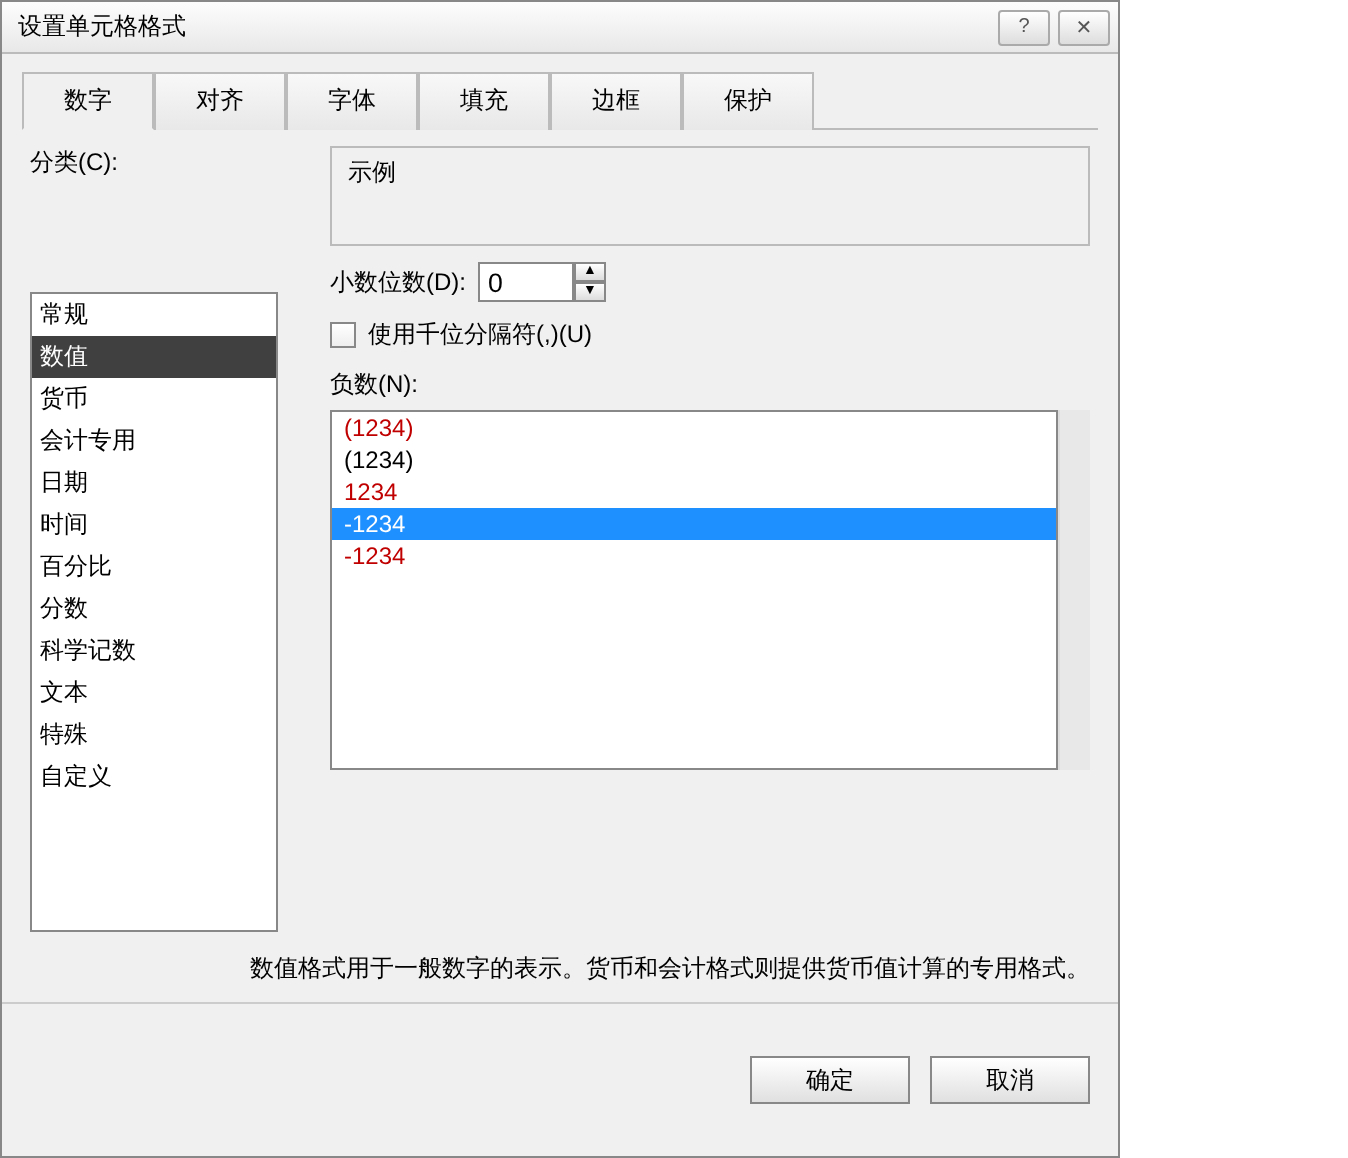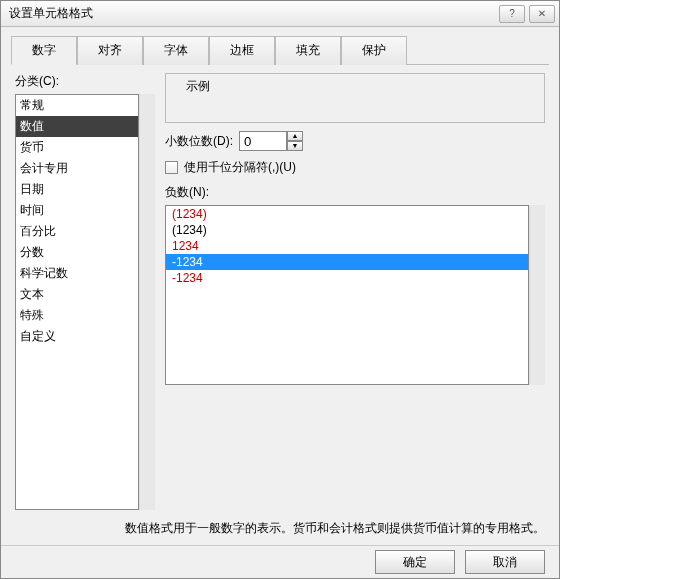--- a/index.html
+++ b/index.html
@@ -13,65 +13,65 @@
     .tab { padding: 5px 20px; border: 1px solid #bbb; border-bottom: none; background: linear-gradient(to bottom, #f8f8f8, #e8e8e8); margin-right: 0; cursor: pointer; position: relative; top: 1px; }
     .tab.active { background: #f0f0f0; border-bottom: 1px solid #f0f0f0; }
     .content { flex: 1; padding: 8px 14px; display: flex; flex-direction: column; }
     .main-row { display: flex; flex: 1; gap: 10px; }
     .category-col { width: 140px; display: flex; flex-direction: column; }
     .label-sm { font-size: 12px; margin-bottom: 4px; }
     .category-list { flex: 1; border: 1px solid #888; background: #fff; overflow-y: auto; min-height: 320px; }
     .category-item { padding: 2px 4px; cursor: pointer; }
     .category-item.selected { background: #404040; color: #fff; }
     .right-col { flex: 1; display: flex; flex-direction: column; gap: 8px; }
-    .preview-box { border: 1px solid #bbb; height: 50px; padding: 4px 20px; background: #f0f0f0; }
+    .preview-box { border: 1px solid #bbb; height: 50px; padding: 4px 8px; background: #f0f0f0; }
     .row-inline { display: flex; align-items: center; gap: 6px; }
     .spinner { display: flex; }
     .spinner input { width: 48px; height: 20px; border: 1px solid #888; padding: 0 4px; }
     .spinner-btns { display: flex; flex-direction: column; }
     .spinner-btn { width: 16px; height: 10px; border: 1px solid #888; background: linear-gradient(to bottom, #fff, #ddd); font-size: 7px; line-height: 7px; text-align: center; cursor: pointer; }
     .checkbox-row { display: flex; align-items: center; gap: 6px; }
     .checkbox-box { width: 13px; height: 13px; border: 1px solid #888; background: linear-gradient(to bottom, #fff, #eee); cursor: pointer; }
     .neg-list { border: 1px solid #888; background: #fff; height: 180px; overflow-y: auto; }
     .neg-item { padding: 1px 6px; cursor: pointer; }
     .neg-item.red { color: #c00000; }
     .neg-item.selected { background: #1e90ff; color: #fff; }
     .desc-text { margin-top: 10px; font-size: 12px; text-align: right; }
     .scrollbar-space { width: 16px; background: #e8e8e8; border-left: 1px solid #ddd; }
-    .footer { border-top: 1px solid #ccc; padding: 4px 14px; display: flex; justify-content: flex-end; gap: 10px; }
+    .footer { border-top: 1px solid #ccc; padding: 26px 14px; display: flex; justify-content: flex-end; gap: 10px; }
     .btn { width: 80px; height: 24px; border: 1px solid #888; background: linear-gradient(to bottom, #fff, #e0e0e0); cursor: pointer; font-size: 12px; }
     .flex-scroll { display: flex; }
     .flex-scroll > .main-list { flex: 1; }
   </style>
 </head>
 <body>
 
 <div class="window">
   <div class="titlebar">
     <div class="titlebar-title">设置单元格格式</div>
     <div class="titlebar-btn">?</div>
     <div class="titlebar-btn">✕</div>
   </div>
 
   <div class="tab-area">
     <div class="tabs">
       <div class="tab active">数字</div>
       <div class="tab">对齐</div>
       <div class="tab">字体</div>
+      <div class="tab">填充</div>
       <div class="tab">边框</div>
-      <div class="tab">填充</div>
       <div class="tab">保护</div>
     </div>
   </div>
 
   <div class="content">
     <div class="main-row">
       <div class="category-col">
         <div class="label-sm"><span>分类(C):</span></div>
-        <div class="flex-scroll" style="flex:1;">
+        <div class="flex-scroll" style="flex:1;align-items:flex-end;">
           <div class="category-list main-list">
             <div class="category-item">常规</div>
             <div class="category-item selected">数值</div>
             <div class="category-item">货币</div>
             <div class="category-item">会计专用</div>
             <div class="category-item">日期</div>
             <div class="category-item">时间</div>
             <div class="category-item">百分比</div>
             <div class="category-item">分数</div>
             <div class="category-item">科学记数</div>

